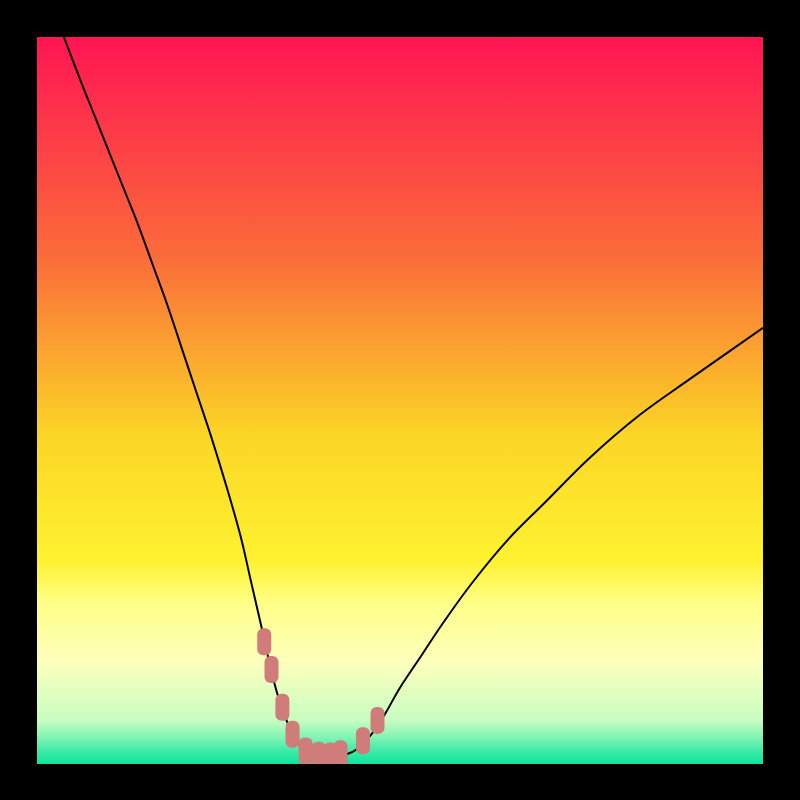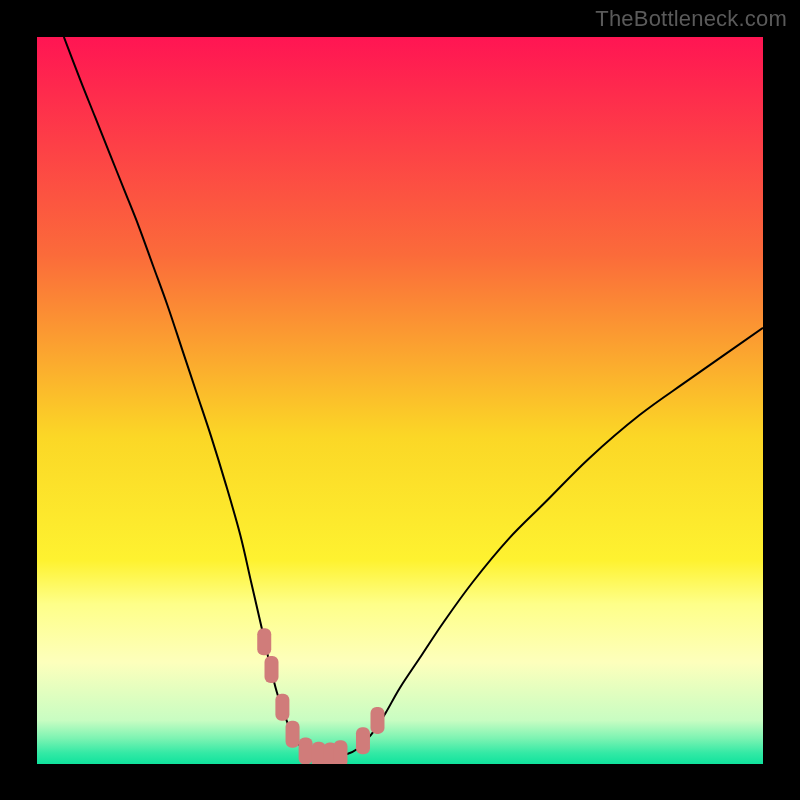--- a/index.html
+++ b/index.html
@@ -80,14 +80,13 @@
           <rect x="261.62" y="700.41" width="14" height="27" rx="6" ry="6" fill="#d07c7a"></rect>
           <rect x="274.69" y="704.78" width="14" height="27" rx="6" ry="6" fill="#d07c7a"></rect>
           <rect x="286.30" y="705.50" width="14" height="27" rx="6" ry="6" fill="#d07c7a"></rect>
           <rect x="296.47" y="703.32" width="14" height="27" rx="6" ry="6" fill="#d07c7a"></rect>
           <rect x="318.97" y="690.24" width="14" height="27" rx="6" ry="6" fill="#d07c7a"></rect>
           <rect x="333.49" y="669.88" width="14" height="27" rx="6" ry="6" fill="#d07c7a"></rect>
         </g>
     </svg>
   </div>
 
-  <div class="watermark">TheBottleneck.com</div>
 </div>
 
 </body></html>

